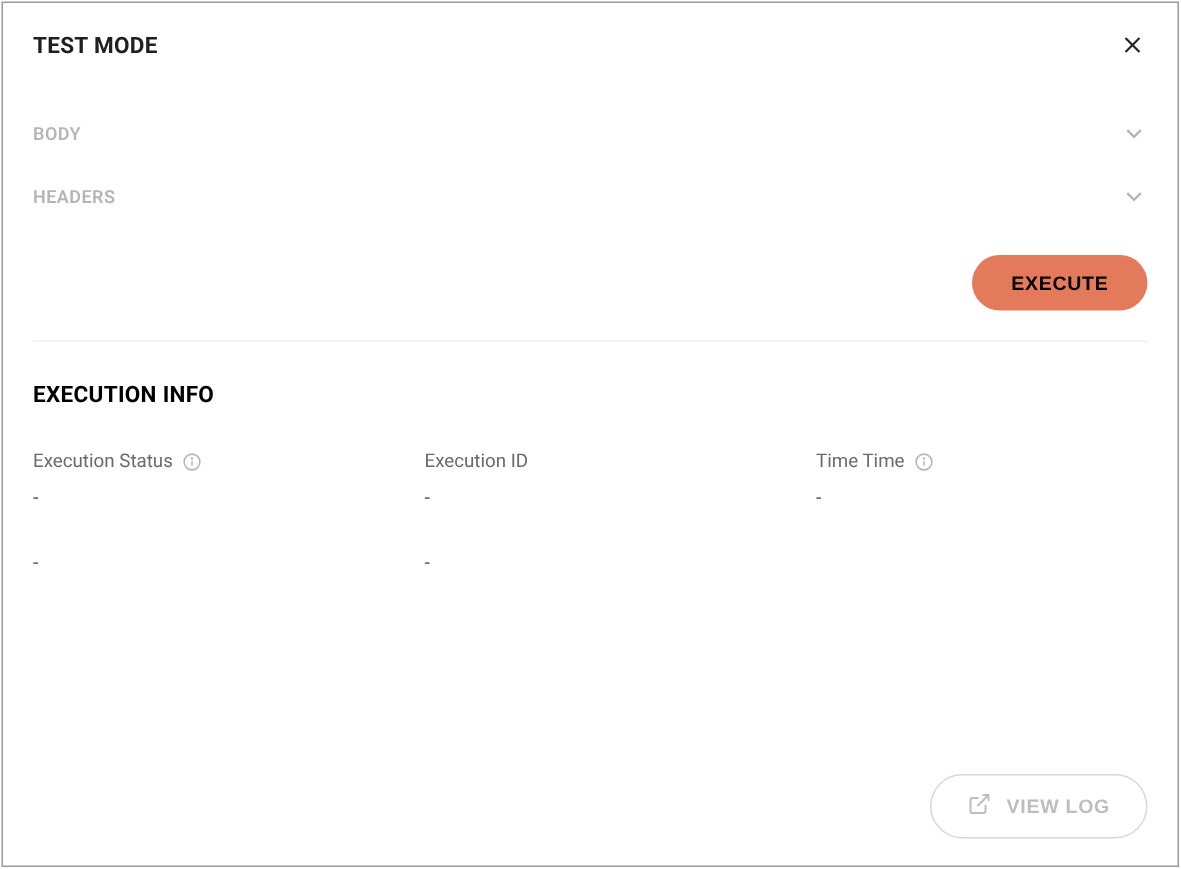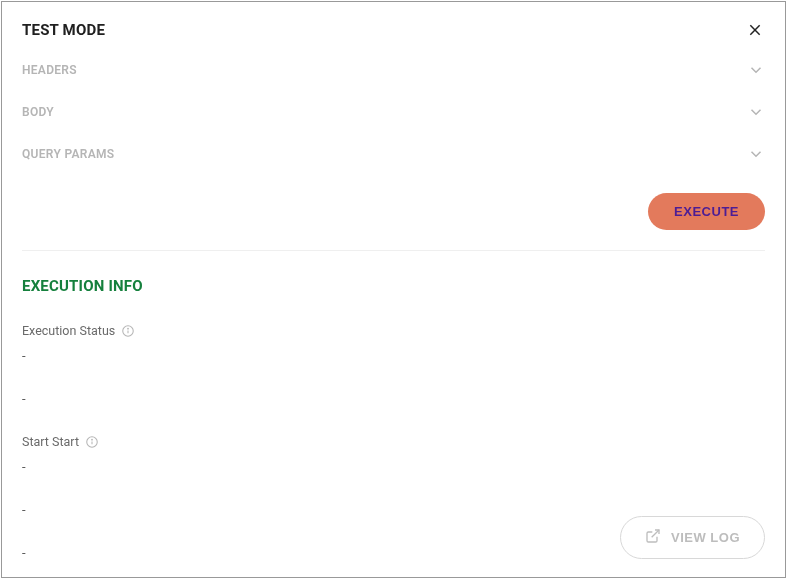--- a/index.html
+++ b/index.html
@@ -20,21 +20,21 @@
       height: 577px;
       margin: 1px;
       background: #fff;
       padding: 18px 20px;
       position: relative;
     }
     .header-row {
       display: flex;
       justify-content: space-between;
       align-items: center;
-      margin-bottom: 9px;
+      margin-bottom: 28px;
     }
     .title {
       font-size: 15px;
       font-weight: 700;
       color: #202020;
       letter-spacing: 0.2px;
     }
     .close-icon {
       cursor: pointer;
       width: 20px;
@@ -72,39 +72,39 @@
     }
     .execute-row {
       display: flex;
       justify-content: flex-end;
       padding: 18px 0 20px 0;
       border-bottom: 1px solid #efefef;
       margin-bottom: 26px;
     }
     .execute-btn {
       background: #e37a5c;
-      color: #4c1d95;
+      color: #000000;
       border: none;
       border-radius: 20px;
       padding: 11px 26px;
       font-size: 13px;
       font-weight: 600;
       letter-spacing: 0.5px;
       cursor: pointer;
     }
     .section-title {
       font-size: 15px;
       font-weight: 700;
-      color: #15803d;
+      color: #000000;
       margin-bottom: 28px;
       letter-spacing: 0.2px;
     }
     .info-grid {
       display: grid;
-      grid-template-columns: 1fr;
+      grid-template-columns: 1fr 1fr 1fr;
       column-gap: 40px;
       row-gap: 28px;
     }
     .info-field {
       display: flex;
       flex-direction: column;
     }
     .info-label-row {
       display: flex;
       align-items: center;
@@ -162,45 +162,37 @@
     <div class="title">TEST MODE</div>
     <div class="close-icon">
       <svg viewBox="0 0 24 24" fill="none" stroke="currentColor" stroke-width="2.2">
         <line x1="5" y1="5" x2="19" y2="19"></line>
         <line x1="19" y1="5" x2="5" y2="19"></line>
       </svg>
     </div>
   </div>
 
   <div class="accordion-row">
+    <span class="accordion-label">BODY</span>
+    <span class="chevron">
+      <svg viewBox="0 0 24 24" fill="none" stroke="currentColor" stroke-width="2">
+        <polyline points="6 9 12 15 18 9"></polyline>
+      </svg>
+    </span>
+  </div>
+
+  <div class="accordion-row">
     <span class="accordion-label">HEADERS</span>
     <span class="chevron">
       <svg viewBox="0 0 24 24" fill="none" stroke="currentColor" stroke-width="2">
         <polyline points="6 9 12 15 18 9"></polyline>
       </svg>
     </span>
   </div>
 
-  <div class="accordion-row">
-    <span class="accordion-label">BODY</span>
-    <span class="chevron">
-      <svg viewBox="0 0 24 24" fill="none" stroke="currentColor" stroke-width="2">
-        <polyline points="6 9 12 15 18 9"></polyline>
-      </svg>
-    </span>
-  </div>
-
-  <div class="accordion-row">
-    <span class="accordion-label">QUERY PARAMS</span>
-    <span class="chevron">
-      <svg viewBox="0 0 24 24" fill="none" stroke="currentColor" stroke-width="2">
-        <polyline points="6 9 12 15 18 9"></polyline>
-      </svg>
-    </span>
-  </div>
 
   <div class="execute-row">
     <button class="execute-btn">EXECUTE</button>
   </div>
 
   <div class="section-title">EXECUTION INFO</div>
 
   <div class="info-grid">
 
     <div class="info-field">
@@ -211,26 +203,29 @@
             <circle cx="12" cy="12" r="9"></circle>
             <line x1="12" y1="11" x2="12" y2="16"></line>
             <circle cx="12" cy="8" r="0.6" fill="currentColor"></circle>
           </svg>
         </span>
       </div>
       <span class="info-value">-</span>
     </div>
 
     <div class="info-field">
-      <span class="info-value">-</span>
-    </div>
-
-    <div class="info-field">
       <div class="info-label-row">
-        <span class="info-label">Start Start</span>
+        <span class="info-label">Execution ID</span>
+      </div>
+      <span class="info-value">-</span>
+    </div>
+
+    <div class="info-field">
+      <div class="info-label-row">
+        <span class="info-label">Time Time</span>
         <span class="info-icon">
           <svg viewBox="0 0 24 24" fill="none" stroke="currentColor" stroke-width="1.8">
             <circle cx="12" cy="12" r="9"></circle>
             <line x1="12" y1="11" x2="12" y2="16"></line>
             <circle cx="12" cy="8" r="0.6" fill="currentColor"></circle>
           </svg>
         </span>
       </div>
       <span class="info-value">-</span>
     </div>

